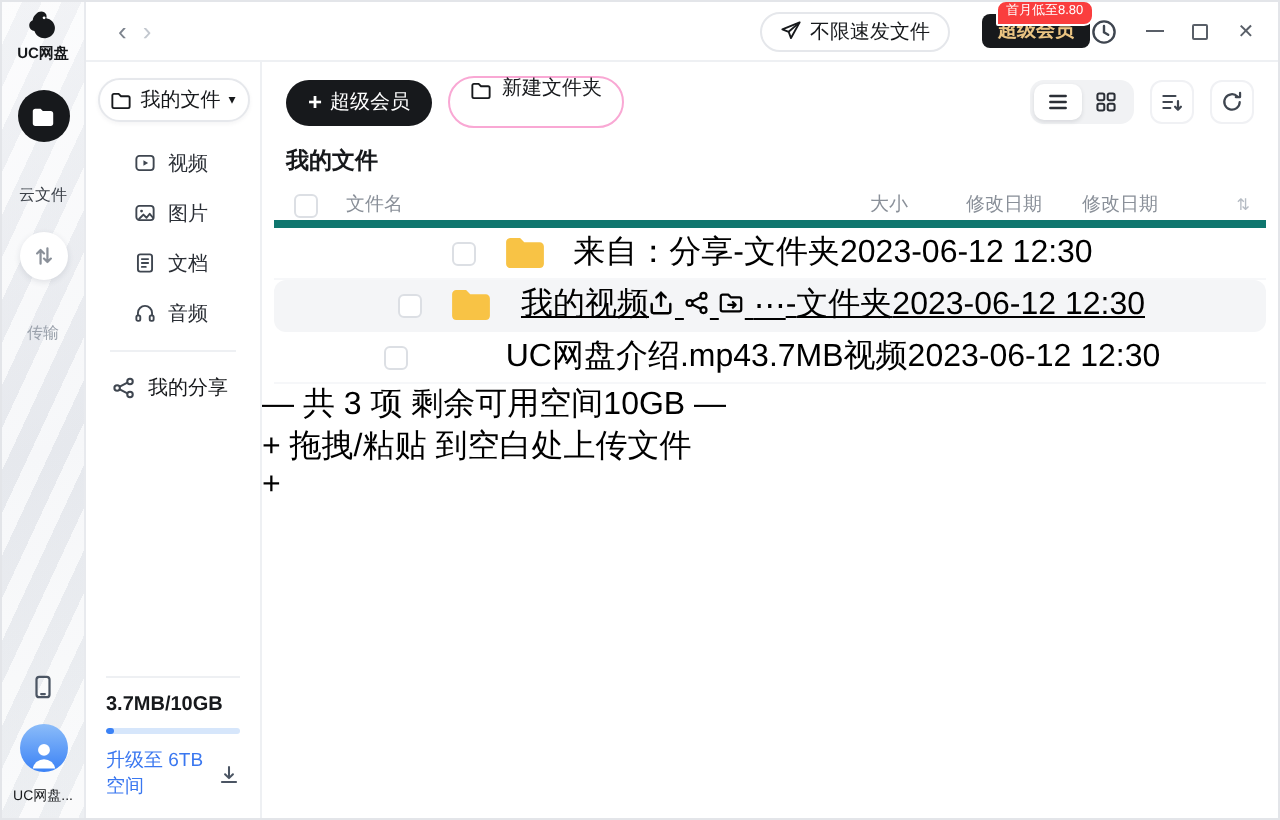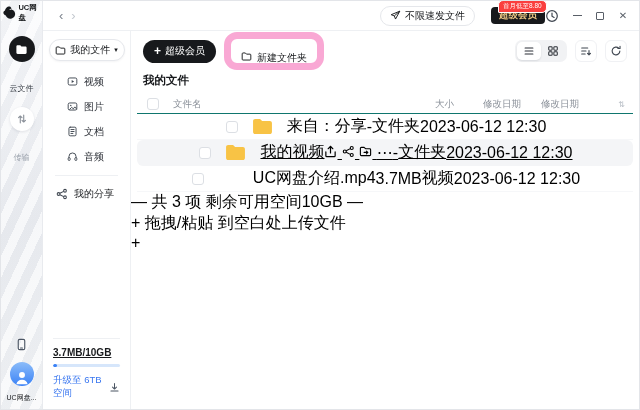--- a/index.html
+++ b/index.html
@@ -6,21 +6,21 @@
   html,body { background:#fff; }
   .app { width:640px; height:410px; display:flex; background:#fff; overflow:hidden; position:relative; border:1px solid #e3e5e9; }
 
   
   .rail { width:42px; flex:0 0 42px; position:relative;
     background: linear-gradient(160deg,#f8f9fb 0%,#eceef2 55%,#f3f5f7 100%);
     border-right:1px solid #e8eaee; display:flex; flex-direction:column; align-items:center; }
   .rail::before { content:""; position:absolute; inset:0;
     background: repeating-linear-gradient(115deg, rgba(255,255,255,.55) 0 9px, rgba(120,130,150,.05) 9px 18px); pointer-events:none; }
   .rail > * { position:relative; }
-  .logo { margin-top:3px; display:flex; flex-direction:row; align-items:center; }
+  .logo { margin-top:3px; display:flex; flex-direction:column; align-items:center; }
   .logo svg { width:19px; height:19px; }
   .logo-text { font-size:7.5px; font-weight:bold; color:#17191c; margin-top:-1px; letter-spacing:0; }
   .rail-item { margin-top:13px; display:flex; flex-direction:column; align-items:center; cursor:pointer; }
   .rail-circle { width:26px; height:26px; border-radius:50%; display:flex; align-items:center; justify-content:center; }
   .rail-circle.active { background:#17191c; color:#fff; }
   .rail-circle.ghost { background:#fff; color:#8a9099; box-shadow:0 1px 3px rgba(40,50,70,.12); width:24px; height:24px; }
   .rail-label { font-size:8px; margin-top:21px; color:#3b4048; }
   .rail-item.dim .rail-label { color:#9aa1ab; }
   .rail-bottom { position:absolute; bottom:6px; left:0; right:0; display:flex; flex-direction:column; align-items:center; gap:7px; }
   .phone { color:#4b5563; }
@@ -54,42 +54,42 @@
   .myfiles-pill svg { color:#17191c; }
   .pill-caret { font-size:7px; color:#17191c; }
   .side-items { margin-top:8px; }
   .side-item { height:25px; display:flex; align-items:center; padding-left:24px; gap:6px; font-size:10px; color:#2b2f36; cursor:pointer; }
   .side-item svg { color:#3f4650; }
   .side-divider { border-top:1px solid #eef0f3; margin:6px 12px; }
   .myshare { height:24px; display:flex; align-items:center; padding-left:13px; gap:6px; font-size:10px; color:#17191c; cursor:pointer; }
   .myshare svg { color:#3f4650; }
   .sidebar-bottom { position:absolute; left:0; right:0; bottom:0; padding:8px 10px 9px; }
   .sb-divider { border-top:1px solid #eef0f3; margin-bottom:8px; }
-  .usage { font-size:10px; font-weight:bold; color:#17191c;text-decoration:underline; }
+  .usage { font-size:10px; font-weight:bold; color:#17191c; }
   .progress { margin-top:6px; height:3px; border-radius:2px; background:#d6e6fb; overflow:hidden; }
   .progress-used { width:4px; height:100%; background:#3b82f6; border-radius:2px; }
   .upgrade-row { margin-top:7px; display:flex; align-items:center; justify-content:space-between; }
   .upgrade-text { font-size:9.5px; color:#3a77f0; cursor:pointer; }
   .dl-icon { color:#4b5563; cursor:pointer; display:flex; }
 
   
   .main { flex:1; min-width:0; position:relative; background:#fff; }
   .toolbar { margin-top:7px; height:26px; display:flex; align-items:center; padding:0 12px; gap:8px; }
   .upload-btn { height:23px; background:#17191c; color:#fff; border:none; border-radius:13px; padding:0 11px; font-size:10px; display:flex; align-items:center; gap:4px; cursor:pointer; }
   .upload-plus { font-size:12px; line-height:1; font-weight:bold; }
-  .newfolder-btn { height:23px; background:#fff; border:7px solid #f9a8d4; border-radius:13px; padding:12px 10px; font-size:10px; color:#17191c; display:flex; align-items:flex-start; gap:5px; cursor:pointer; }
+  .newfolder-btn { height:23px; background:#fff; border:1px solid #f9a8d4; border-radius:13px; padding:12px 10px; font-size:10px; color:#17191c; display:flex; align-items:flex-end; gap:5px; cursor:pointer; }
   .t-spacer { flex:1; }
   .seg { background:#f1f2f4; border-radius:7px; padding:2px; display:flex; }
   .seg-item { width:24px; height:18px; border-radius:5px; display:flex; align-items:center; justify-content:center; color:#2b2f36; cursor:pointer; }
   .seg-item.sel { background:#fff; box-shadow:0 1px 2px rgba(30,40,60,.12); }
   .tool-icon-btn { width:22px; height:22px; border:1px solid #f0f1f4; border-radius:6px; display:flex; align-items:center; justify-content:center; color:#3f4650; cursor:pointer; background:#fff; }
 
   .page-title { margin:9px 12px 0; font-size:11.5px; font-weight:bold; color:#17191c; }
 
-  .thead { margin:7px 6px 0; display:flex; align-items:center; height:19px; padding:0 8px 0 10px; font-size:9.5px; color:#8a9099; border-bottom:1px solid #0f766e; }
+  .thead { margin:7px 6px 0; display:flex; align-items:center; height:19px; padding:0 8px 0 10px; font-size:9.5px; color:#8a9099; border-bottom:4px solid #0f766e; }
   .cb { width:12px; height:12px; flex:0 0 12px; border:1px solid #dcdfe4; border-radius:3px; background:#fff; margin-right:14px; cursor:pointer; }
   .col-name { flex:1; min-width:0; display:flex; align-items:center; }
   .col-size { width:48px; flex:0 0 48px; }
   .col-type { width:58px; flex:0 0 58px; }
   .col-date { width:84px; flex:0 0 84px; display:flex; align-items:center; gap:14px;justify-content:space-between; }
   .sort-glyph { font-size:8px; color:#b6bcc4; }
 
   .trow { margin:0 6px; display:flex; align-items:center; height:26px; padding:0 8px 0 10px; border-bottom:1px solid #f6f7f9; cursor:default;justify-content:center; }
   .trow.hovered { background:#f4f5f7; border-radius:6px; border-bottom-color:transparent;text-decoration:underline; }
   .ficon { width:22px; flex:0 0 22px; display:flex; align-items:center; margin-right:13px; }

